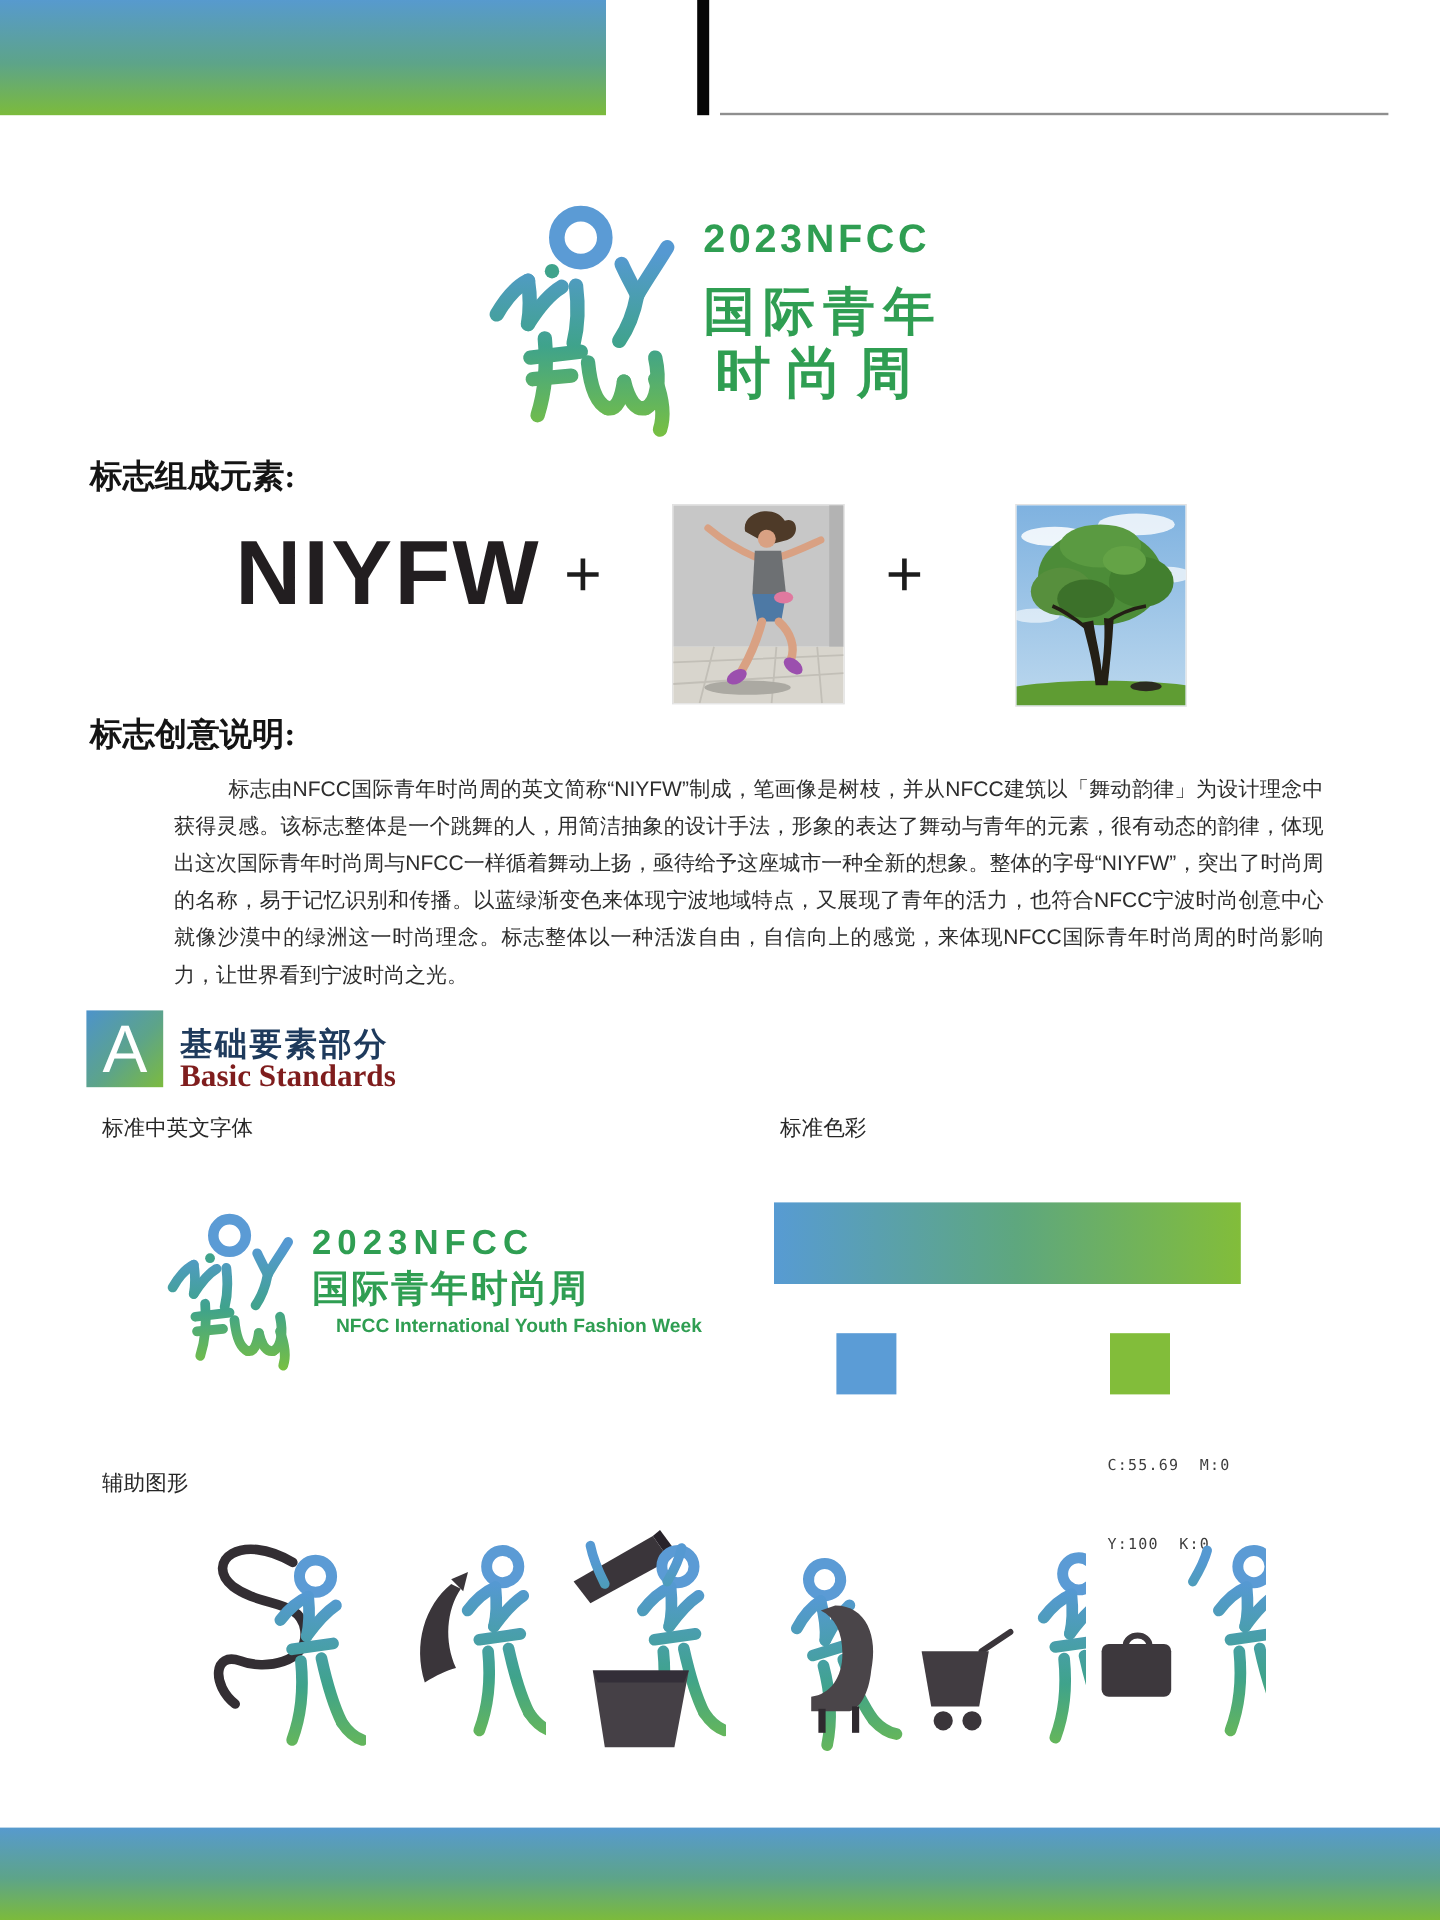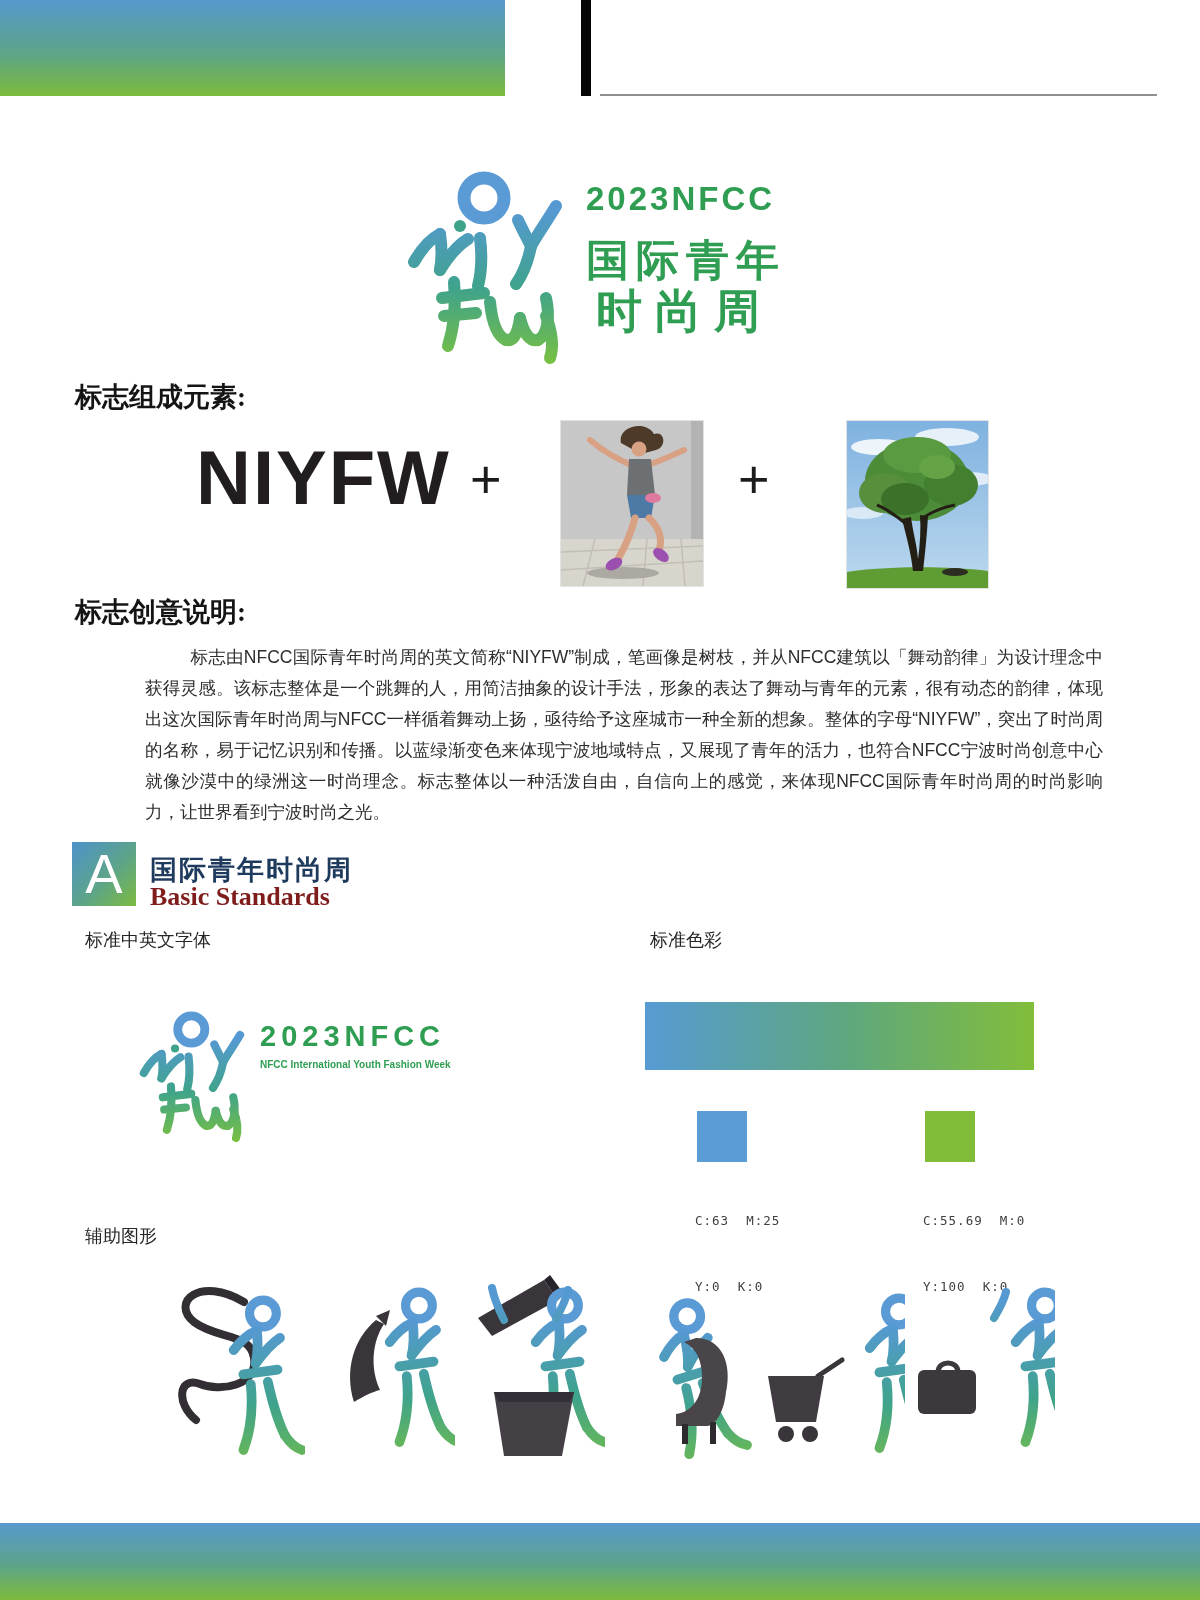--- a/index.html
+++ b/index.html
@@ -48,21 +48,21 @@
   .sect-en{left:150px;top:882px;font-family:"Liberation Serif", serif;font-weight:600;
     font-size:26px;color:#7f1d1d;}
   .sub-label{font-size:18px;color:#262626;margin-left:15px;}
   .label-fonts{left:70px;top:928px;}
   .label-colors{left:635px;top:928px;}
 
   .mark-small{left:133px;top:1006px;width:122px;height:146px;}
   .logo-text-sm{left:260px;top:1022px;color:#2f9e52;line-height:1;}
   .sm1{font-size:29px;font-weight:800;letter-spacing:5px;}
   .sm2{font-size:31px;font-weight:800;letter-spacing:2px;margin-top:7px;}
-  .sm3{font-size:10px;font-weight:700;margin-top:9px;}
+  .sm3{font-size:16px;font-weight:700;margin-top:9px;margin-left:20px;}
 
   .color-bar{left:645px;top:1002px;width:389px;height:68px;
     background:linear-gradient(90deg,#579bd3 0%,#5ea77e 52%,#82bd3a 100%);}
   .swatch{width:50px;height:51px;}
   .swatch-blue{left:697px;top:1111px;}
   .swatch-green{left:925px;top:1111px;}
   .cmyk{font-family:"DejaVu Sans Mono", monospace;font-size:12.5px;color:#3e3e3e;
     line-height:22px;letter-spacing:1px;white-space:pre;}
   .cmyk-blue{left:695px;top:1166px;}
   .cmyk-green{left:923px;top:1166px;}
@@ -186,40 +186,37 @@
     <ellipse cx="90" cy="46" rx="18" ry="12" fill="#64a346"></ellipse>
     <path d="M66,150 C64,132 60,118 55,98 L64,96 C66,112 70,124 71,138 C73,124 74,108 73,94 L81,95 C80,114 78,132 76,150 Z" fill="#241f15"></path>
     <path d="M58,102 C48,94 40,88 30,84 M74,98 C86,90 96,86 108,84" stroke="#241f15" stroke-width="3" fill="none"></path>
     <ellipse cx="108" cy="151" rx="13" ry="4" fill="#2c2c20"></ellipse>
   </svg>
 
   <div class="abs h-serif heading-idea">标志创意说明:</div>
   <div class="abs para">标志由NFCC国际青年时尚周的英文简称“NIYFW”制成，笔画像是树枝，并从NFCC建筑以「舞动韵律」为设计理念中获得灵感。该标志整体是一个跳舞的人，用简洁抽象的设计手法，形象的表达了舞动与青年的元素，很有动态的韵律，体现出这次国际青年时尚周与NFCC一样循着舞动上扬，亟待给予这座城市一种全新的想象。整体的字母“NIYFW”，突出了时尚周的名称，易于记忆识别和传播。以蓝绿渐变色来体现宁波地域特点，又展现了青年的活力，也符合NFCC宁波时尚创意中心就像沙漠中的绿洲这一时尚理念。标志整体以一种活泼自由，自信向上的感觉，来体现NFCC国际青年时尚周的时尚影响力，让世界看到宁波时尚之光。</div>
 
   <div class="abs badge">A</div>
-  <div class="abs sect-zh">国际青年时尚周</div>
+  <div class="abs sect-zh">基础要素部分</div>
   <div class="abs sect-en">Basic Standards</div>
 
   <div class="abs sub-label label-fonts">标准中英文字体</div>
   <div class="abs sub-label label-colors">标准色彩</div>
 
   <svg class="abs mark-small" viewBox="0 0 180 210">
     <use href="#brandmark"></use>
   </svg>
   <div class="abs logo-text-sm">
     <div class="sm1">2023NFCC</div>
+    <div class="sm2">国际青年时尚周</div>
     <div class="sm3">NFCC International Youth Fashion Week</div>
   </div>
 
   <div class="abs color-bar"></div>
   <div class="abs swatch swatch-blue" style="background: rgb(91, 156, 214);"></div>
-  <div class="abs cmyk cmyk-blue">
-    <div>C:63  M:25</div>
-    <div>Y:0  K:0</div>
-  </div>
   <div class="abs swatch swatch-green" style="background: rgb(130, 189, 58);"></div>
   <div class="abs cmyk cmyk-green">
     <div>C:55.69  M:0</div>
     <div>Y:100  K:0</div>
   </div>
 
   <div class="abs sub-label label-aux">辅助图形</div>
   <div class="abs aux-row">
 
     <svg class="aux-cell" viewBox="0 0 145 195">

